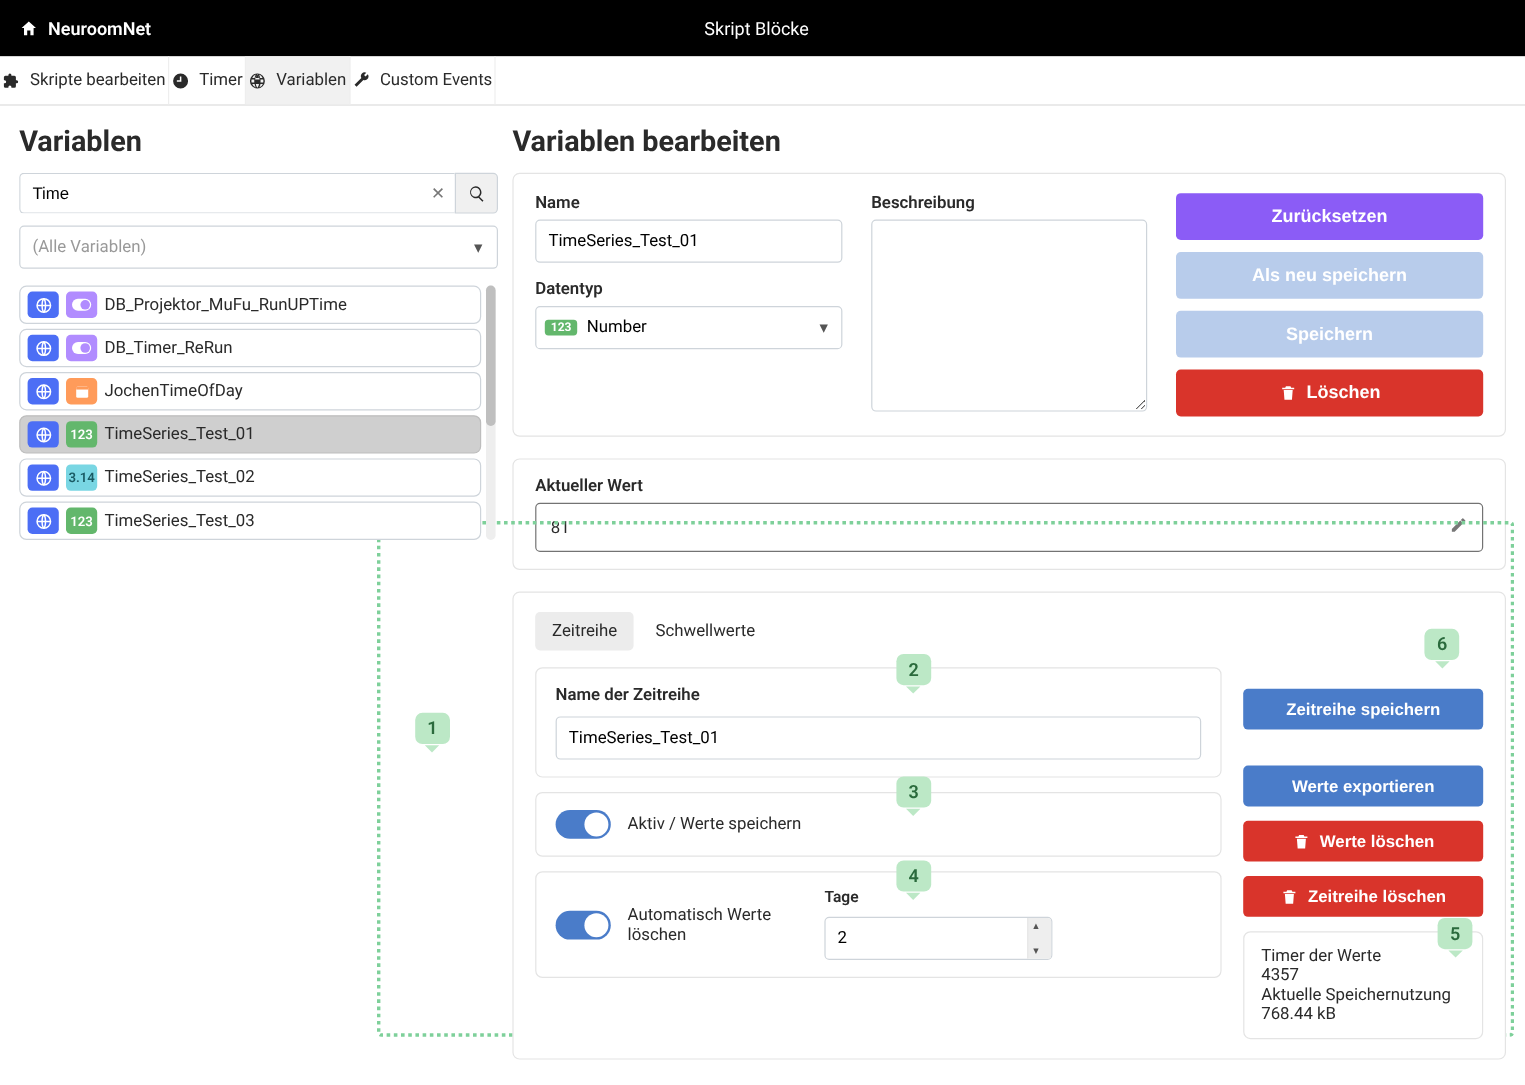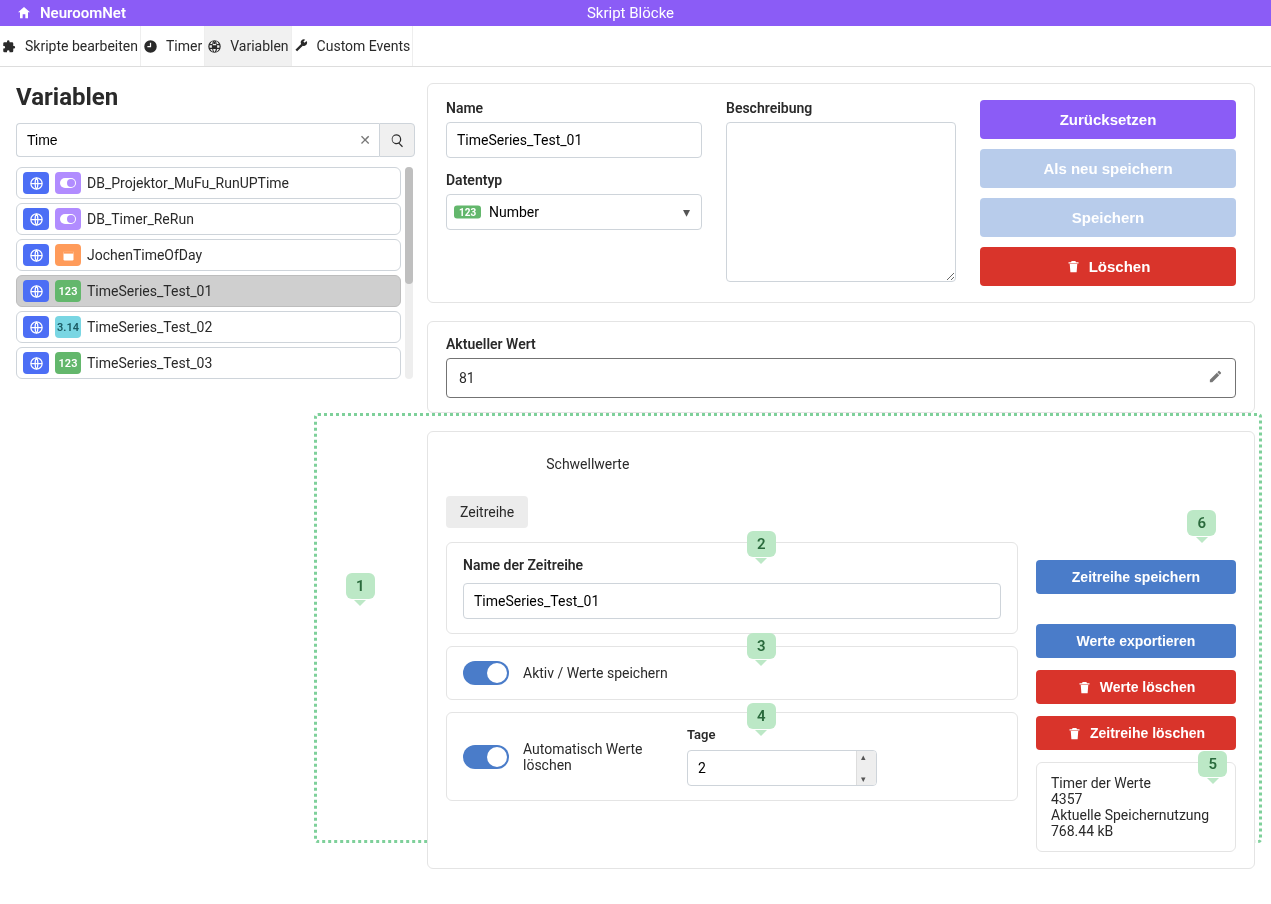--- a/index.html
+++ b/index.html
@@ -1,17 +1,17 @@
 <!DOCTYPE html>
 <html><head>
 <meta charset="utf-8">
 <style>
   * { box-sizing: border-box; margin: 0; padding: 0; }
   body { font-family: -apple-system, "Segoe UI", Roboto, "Helvetica Neue", Arial, sans-serif; font-size: 14px; color: #2a2a2a; background: #fff; }
-  .topbar { background: #8b5cf6; color: #fff; display: flex; align-items: center; padding: 0 16px; height: 26px; }
+  .topbar { background: #000000; color: #fff; display: flex; align-items: center; padding: 0 16px; height: 47px; }
   .topbar .brand { display: flex; align-items: center; gap: 8px; font-weight: 600; font-size: 15px; }
   .topbar .brand svg { width:16px; height:16px; fill:#fff; }
   .topbar .title { flex:1; text-align:center; font-size:15px; padding-right:120px;}
   .tabbar { display:flex; border-bottom:1px solid #ddd; background:#fff; }
   .tabbar .tab { padding:12px 2px; display:flex; align-items:center; gap:8px; cursor:pointer; border-right:1px solid #eee; }
   .tabbar .tab.active { background:#f1f1f1; }
   .content { display:flex; }
   .left { width: 415px; padding: 16px 0 16px 16px; position:relative;}
   .right { flex:1; padding: 16px 16px 16px 12px; }
   h1.sec { font-size: 24px; font-weight: 700; margin-bottom: 12px; }
@@ -47,21 +47,21 @@
   .btn { border:none; border-radius:4px; padding:11px 10px; color:#fff; font-weight:600; font-size:15px; cursor:pointer; display:flex; align-items:center; justify-content:center; gap:8px;}
   .btn.blue { background:#8b5cf6; }
   .btn.lblue { background:#b8cceb; }
   .btn.red { background:#d9342b; }
   .btn.blue2 { background:#4a7cc9;margin-top:18px; }
   .valrow { display:flex; align-items:center; border:1px solid #737373; border-radius:4px; padding:10px 12px; }
   .valrow .vv { flex:1; }
   .valrow .edit { color:#777; cursor:pointer;}
   .innertabs { display:flex; gap:4px; margin-bottom:14px;}
   .innertabs .it { padding:8px 14px; border-radius:4px; cursor:pointer;}
-  .innertabs .it.active { background:#ececec;margin-top:48px; }
+  .innertabs .it.active { background:#ececec; }
   .subcard { border:1px solid #e4e4e4; border-radius:6px; padding:14px 16px; margin-bottom:12px;}
   .tgl { width:46px; height:24px; border-radius:12px; background:#4a7cc9; position:relative; display:inline-block; cursor:pointer; vertical-align:middle;}
   .tgl::after { content:""; position:absolute; width:20px; height:20px; background:#fff; border-radius:50%; top:2px; right:2px;}
   .inline { display:flex; align-items:center; gap:14px;}
   .numfield { position:relative; display:inline-block;}
   .numfield input { width:190px; padding-right:26px;}
   .numfield .spin { position:absolute; right:1px; top:1px; bottom:1px; width:20px; background:#eee; border-left:1px solid #ddd; border-radius:0 3px 3px 0;}
   .numfield .spin::before{content:"▴"; position:absolute; top:1px; left:4px; font-size:9px; color:#555;}
   .numfield .spin::after{content:"▾"; position:absolute; bottom:1px; left:4px; font-size:9px; color:#555;}
   .flexrow { display:flex; gap:18px; }
@@ -123,20 +123,23 @@
     <h1 class="sec">Variablen</h1>
     <div class="searchrow">
       <input value="Time" style="">
       <div class="clr">✕</div>
       <div class="btn-search">
         <svg class="ic" viewBox="0 0 24 24">
             <path d="M10 2a8 8 0 015.3 13.9l5.4 5.4-1.4 1.4-5.4-5.4A8 8 0 1110 2zm0 2a6 6 0 100 12 6 6 0 000-12z"></path>
           </svg>
       </div>
     </div>
+    <div class="selectbox">
+      <span>(Alle Variablen)</span>
+    </div>
     <div class="listwrap">
       <div class="sbar"></div>
       <div class="sthumb"></div>
       <div id="vlist">
           <div class="vitem">
             <span class="pill globe">
               <svg class="ic" viewBox="0 0 24 24" style="fill:#fff;">
                 <circle cx="12" cy="12" r="9" fill="none" stroke="#fff" stroke-width="2"></circle>
                 <path d="M3 12h18M12 3c3 3 3 15 0 18M12 3c-3 3-3 15 0 18" fill="none" stroke="#fff" stroke-width="2"></path>
               </svg>
@@ -205,20 +208,21 @@
               </svg>
             </span>
             <span class="pill n123">123</span>
             <span class="lbl">TimeSeries_Test_03</span>
           </div>
         </div>
     </div>
   </div>
 
   <div class="right">
+    <h1 class="sec">Variablen bearbeiten</h1>
 
     <div class="card">
       <div class="row3">
         <div class="col" style="width:256px;">
           <label class="formlabel">Name</label>
           <input class="inp" value="TimeSeries_Test_01" style="">
           <label class="formlabel" style="margin-top:14px;">Datentyp</label>
           <div class="dtrow">
             <span class="dtbadge">123</span>
             <input class="selinp" readonly="" value="Number" style="">

